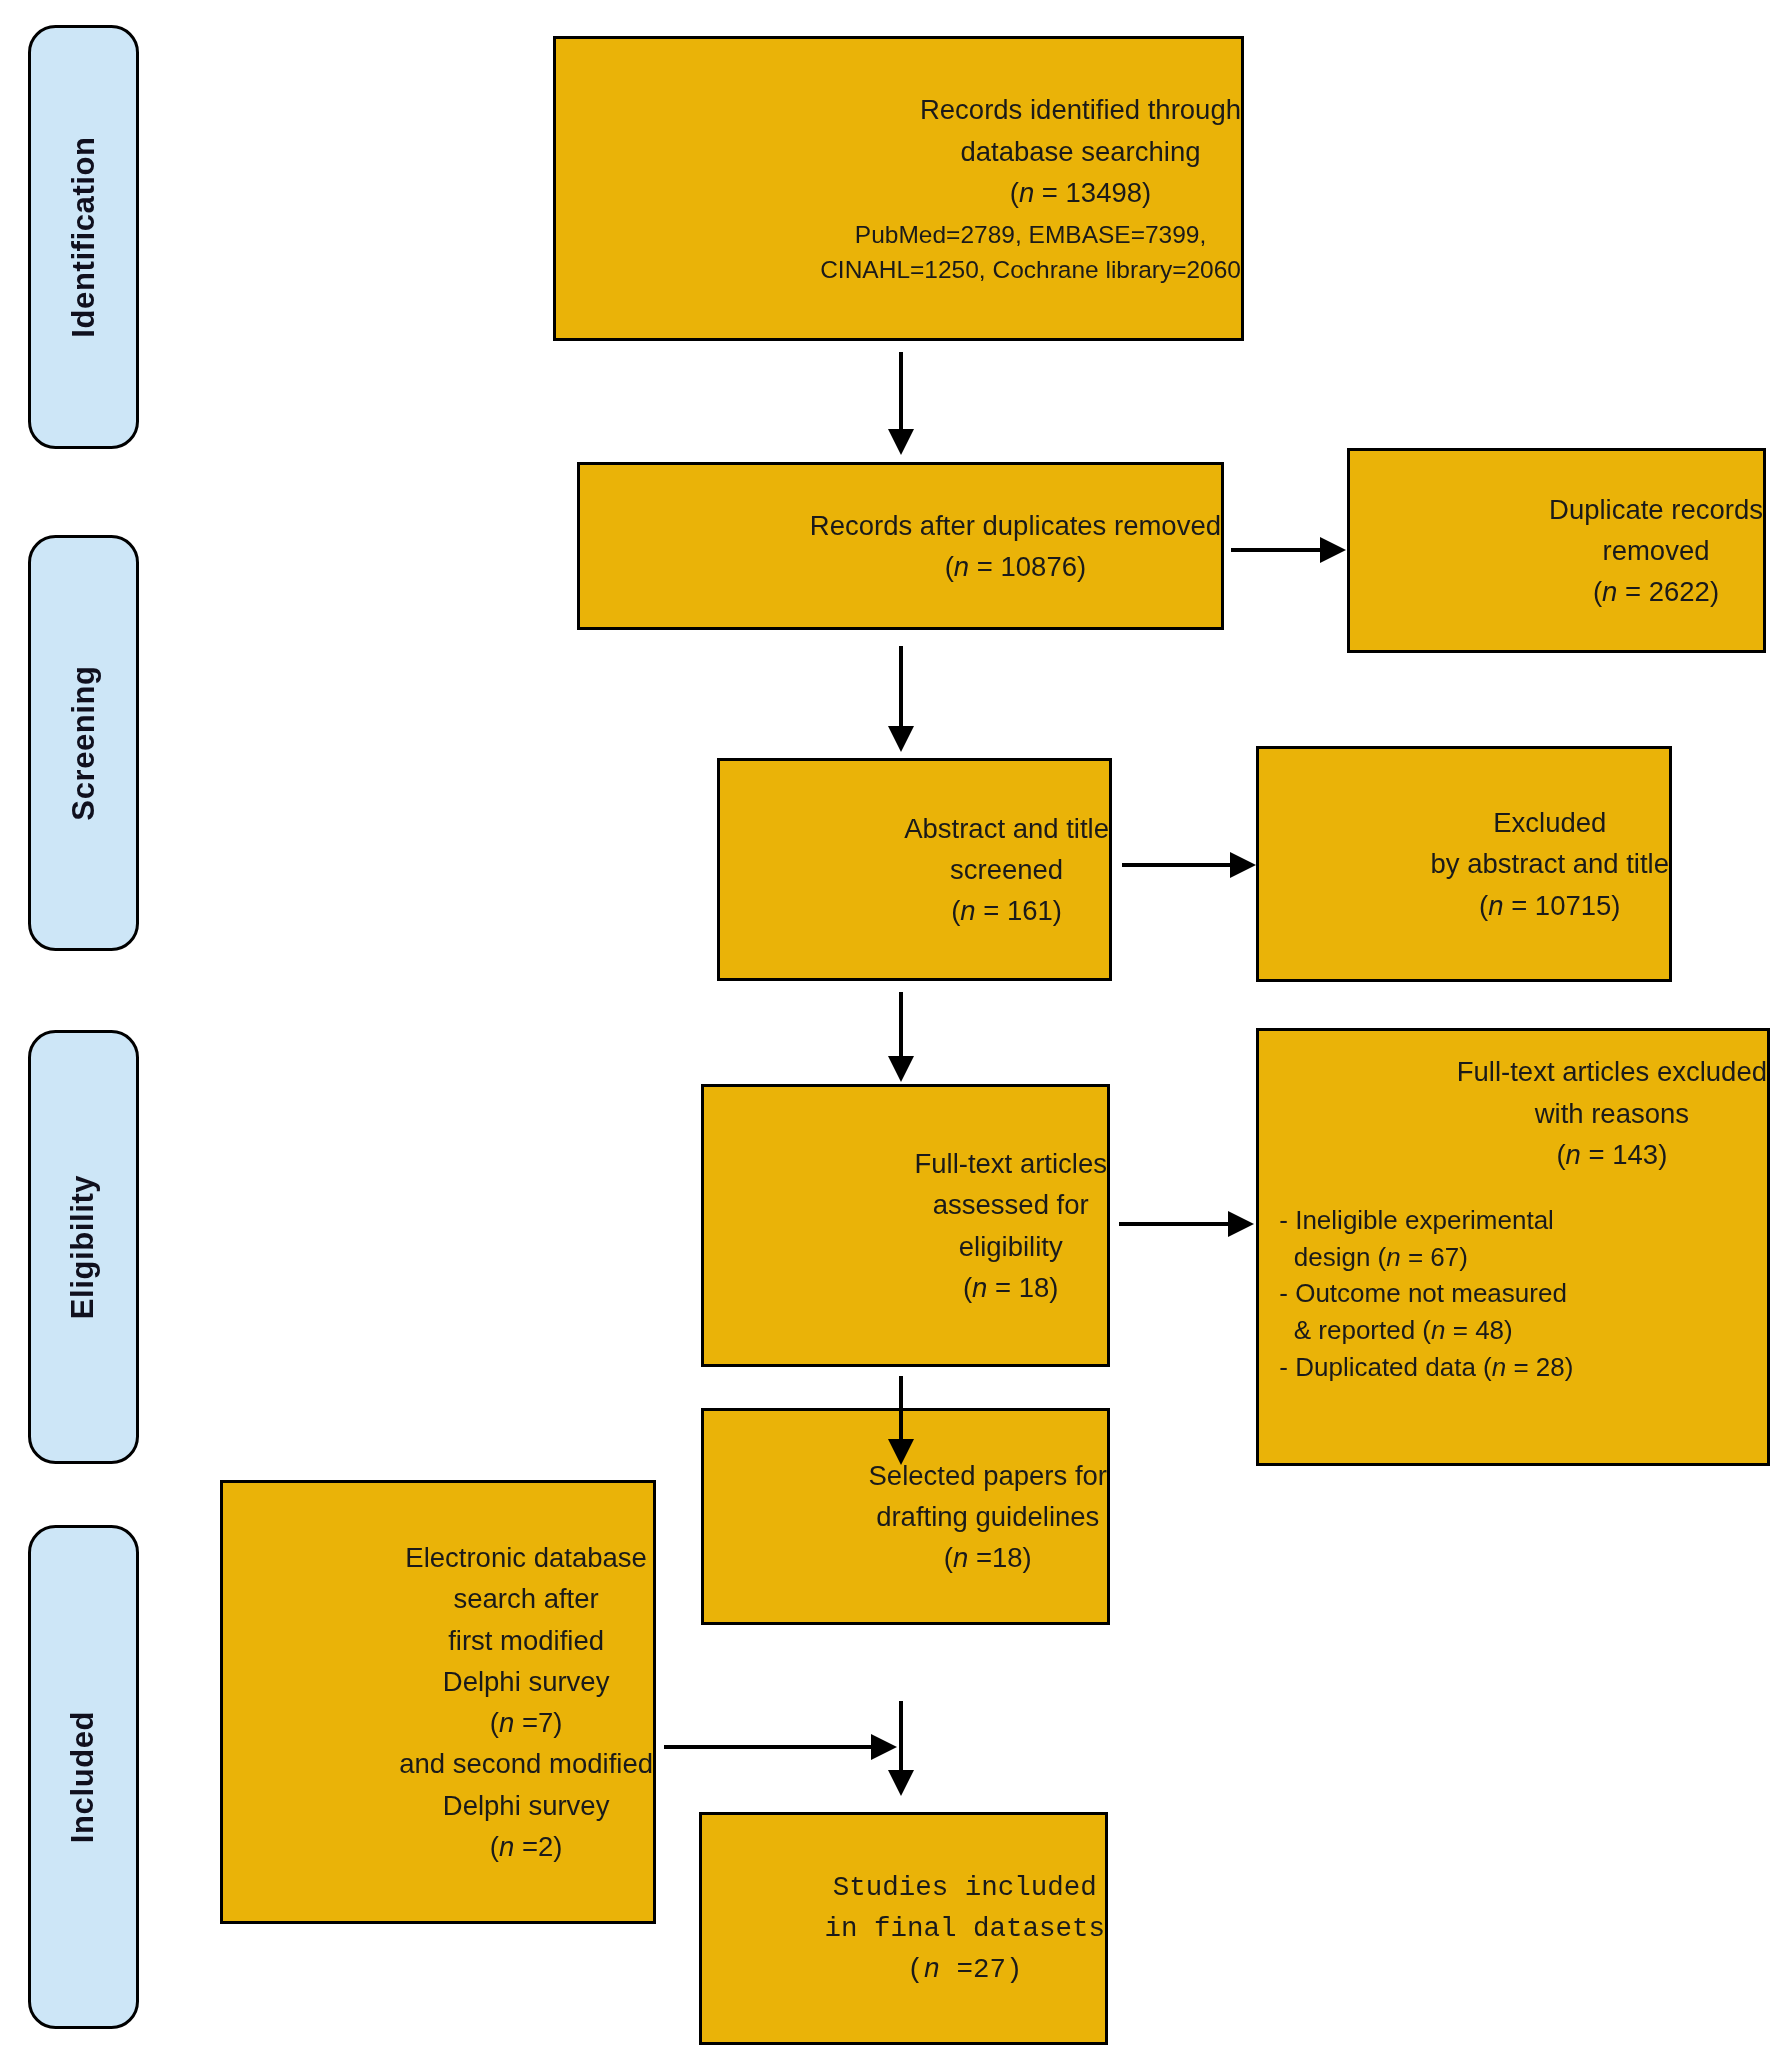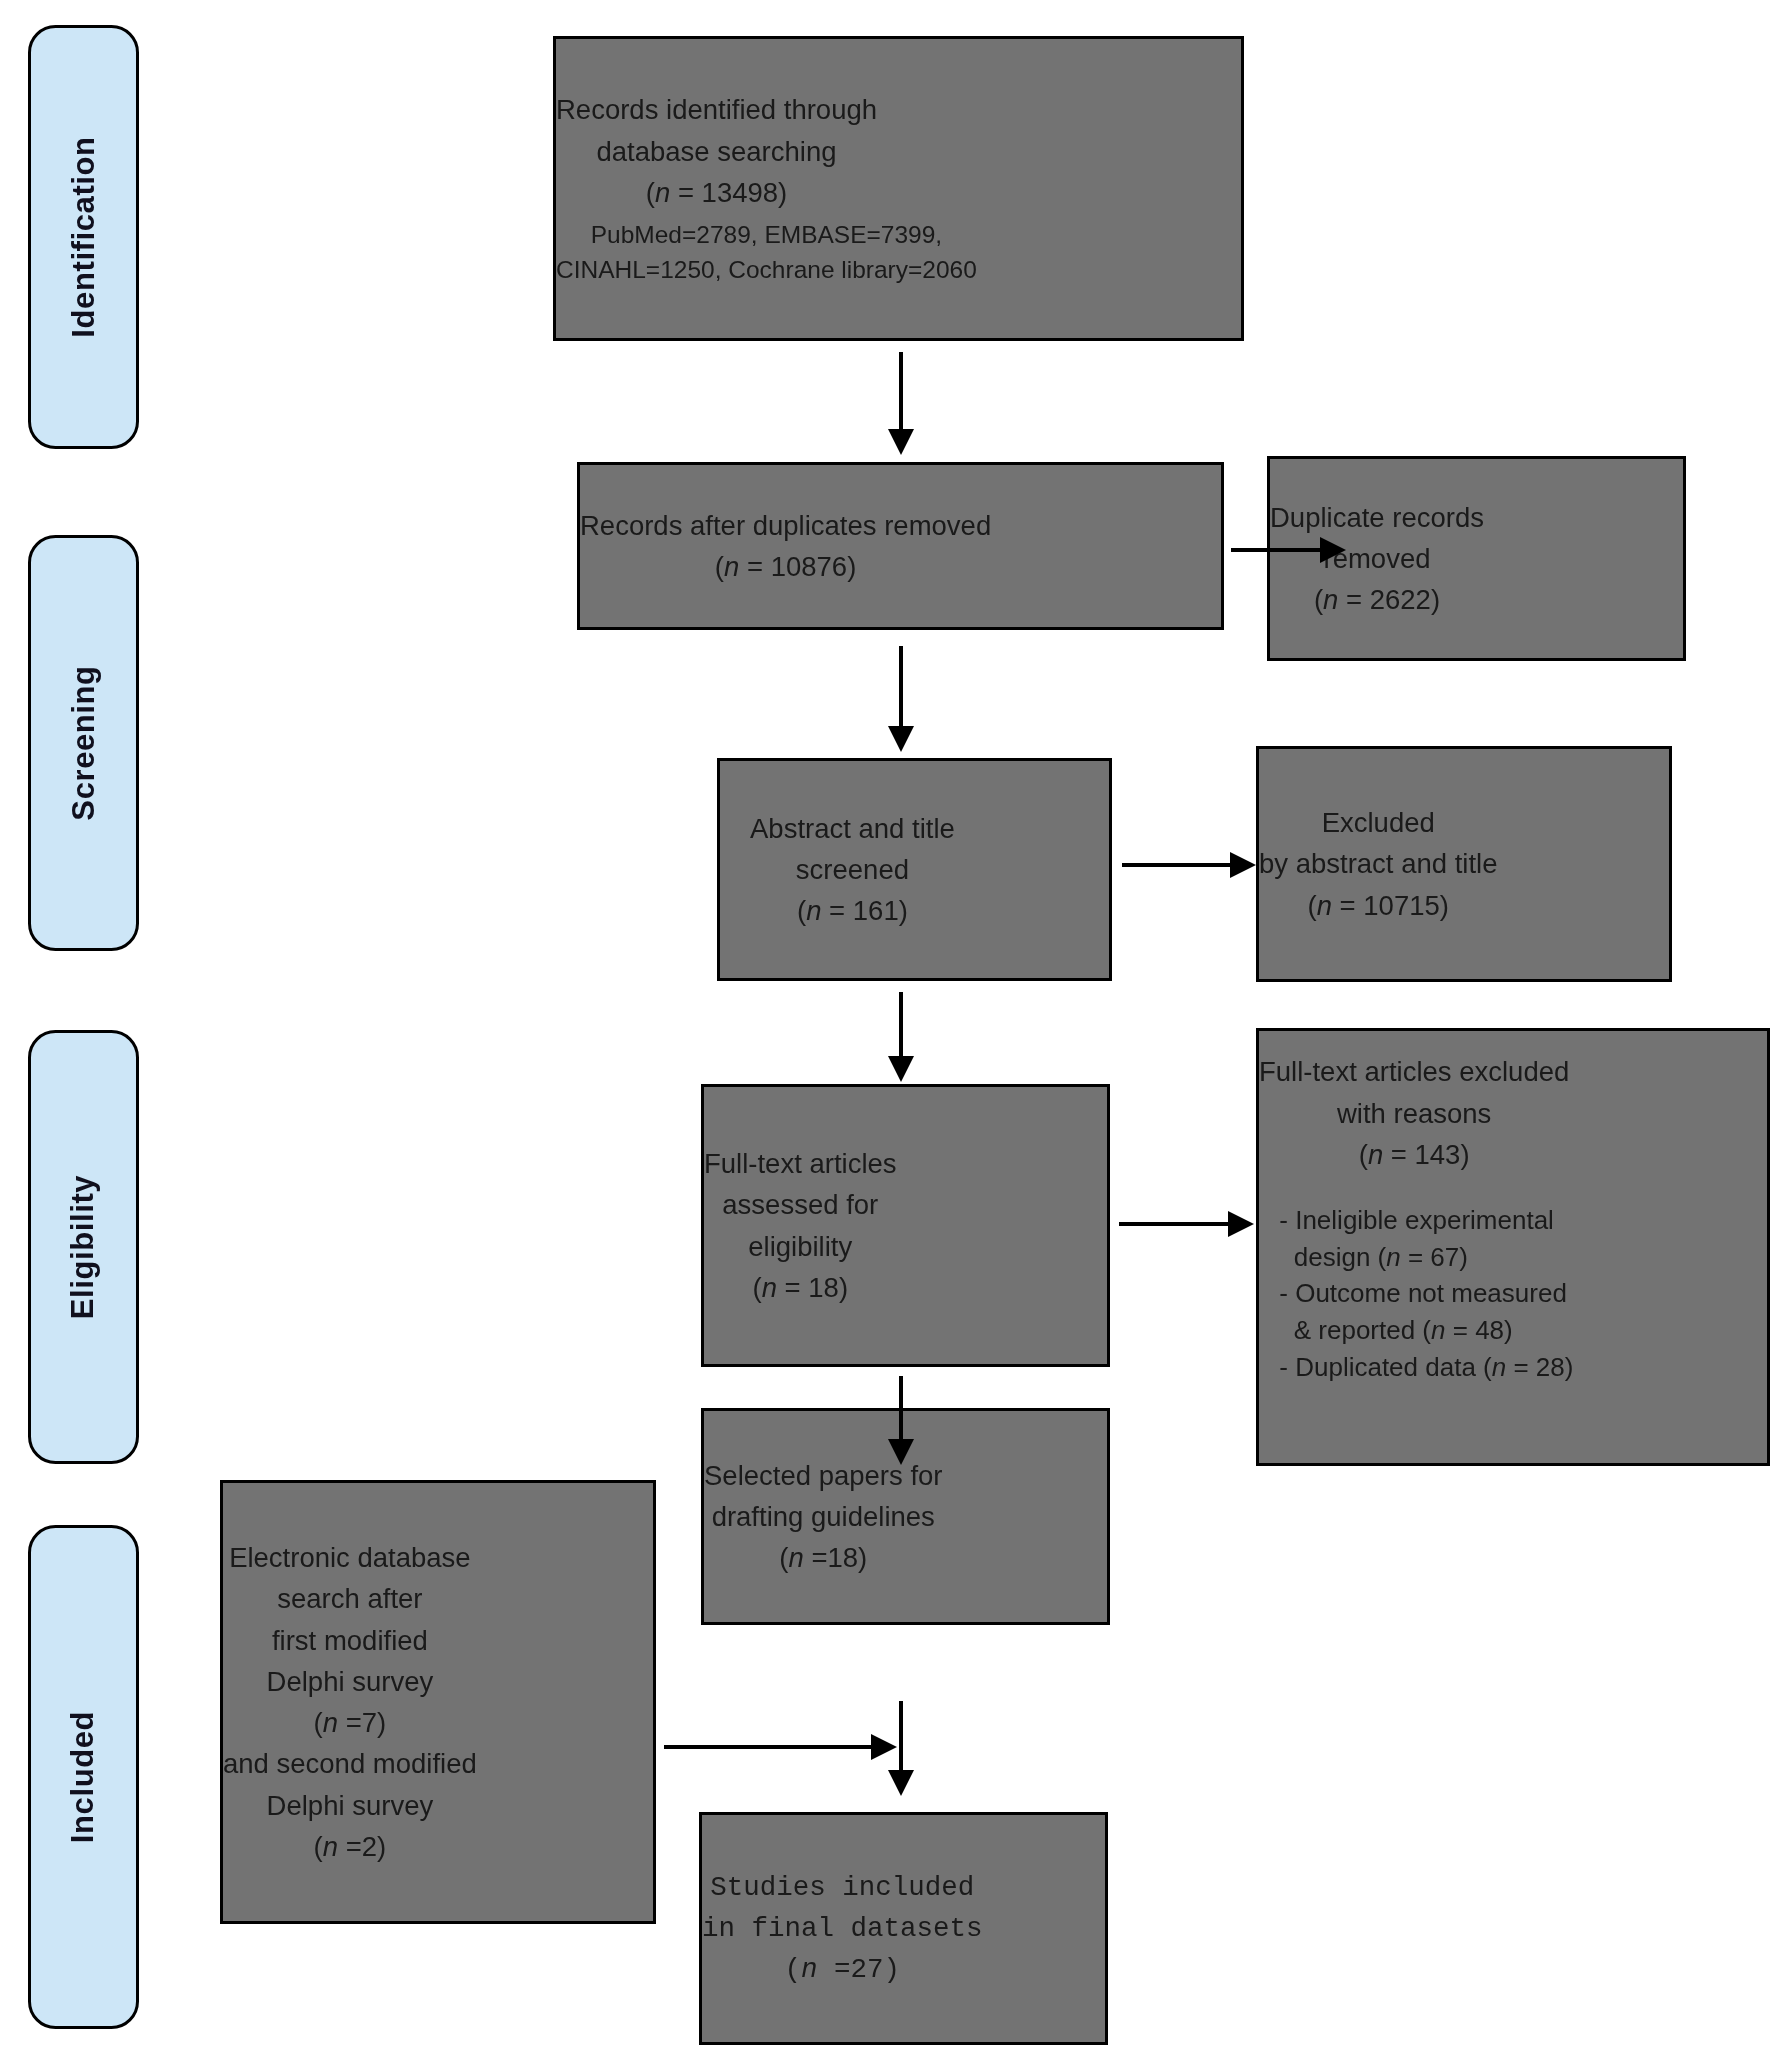--- a/index.html
+++ b/index.html
@@ -12,23 +12,23 @@
     position:absolute; left:28px; width:111px;
     background:var(--stage-fill); border:3.6px solid #000; border-radius:27.5px;
     display:flex; align-items:center; justify-content:center;
     box-sizing:border-box;
   }
   .stage span {
     transform:rotate(-90deg); white-space:nowrap;
     font-size:31px; font-weight:bold; color:#10101e; letter-spacing:0.6px;
   }
   .box {
-    position:absolute; background:#737373; border:3.6px solid #000;
+    position:absolute; background:#eab308; border:3.6px solid #000;
     box-sizing:border-box;
-    display:flex; flex-direction:column; align-items:flex-start; justify-content:center;
+    display:flex; flex-direction:column; align-items:flex-end; justify-content:center;
     text-align:center; font-size:27.5px; line-height:1.5; color:#1a1a1a;
   }
   .box .detail { font-size:24.5px; line-height:1.45; margin-top:3.6px; }
   .box.reasons-box { justify-content:flex-start; padding-top:20.3px;gap:23px; }
   .box .reasons {
     align-self:stretch; text-align:left; padding-left:20.3px; padding-right:6px;
     font-size:26px; line-height:1.42; margin-top:3.6px;
   }
   .varrow { position:absolute; width:3.6px; background:#000; }
   .varrow::after {
@@ -62,21 +62,21 @@
 
 <div class="box" style="left:553px; top:36px;  width:691px; height:305px;">
   <div>Records identified through<br>database searching<br>(<i>n</i> = 13498)</div>
   <div class="detail">PubMed=2789, EMBASE=7399,<br>CINAHL=1250, Cochrane library=2060</div>
 </div>
 
 <div class="box" style="left:577px; top:462px; width:647px; height:168px;">
   <div>Records after duplicates removed<br>(<i>n</i> = 10876)</div>
 </div>
 
-<div class="box" style="left:1267px;top:448px; width:419px;  height:205px;margin-top:8px;">
+<div class="box" style="left:1347px;top:448px; width:419px;  height:205px;">
   <div>Duplicate records<br>removed<br>(<i>n</i> = 2622)</div>
 </div>
 
 <div class="box" style="left:717px;top:758px;width:395px;  height:223px;padding-left:30px;">
   <div>Abstract and title<br>screened<br>(<i>n</i> = 161)</div>
 </div>
 
 <div class="box" style="left:1256px;top:746px;width:416px;  height:236px;">
   <div>Excluded<br>by abstract and title<br>(<i>n</i> = 10715)</div>
 </div>

